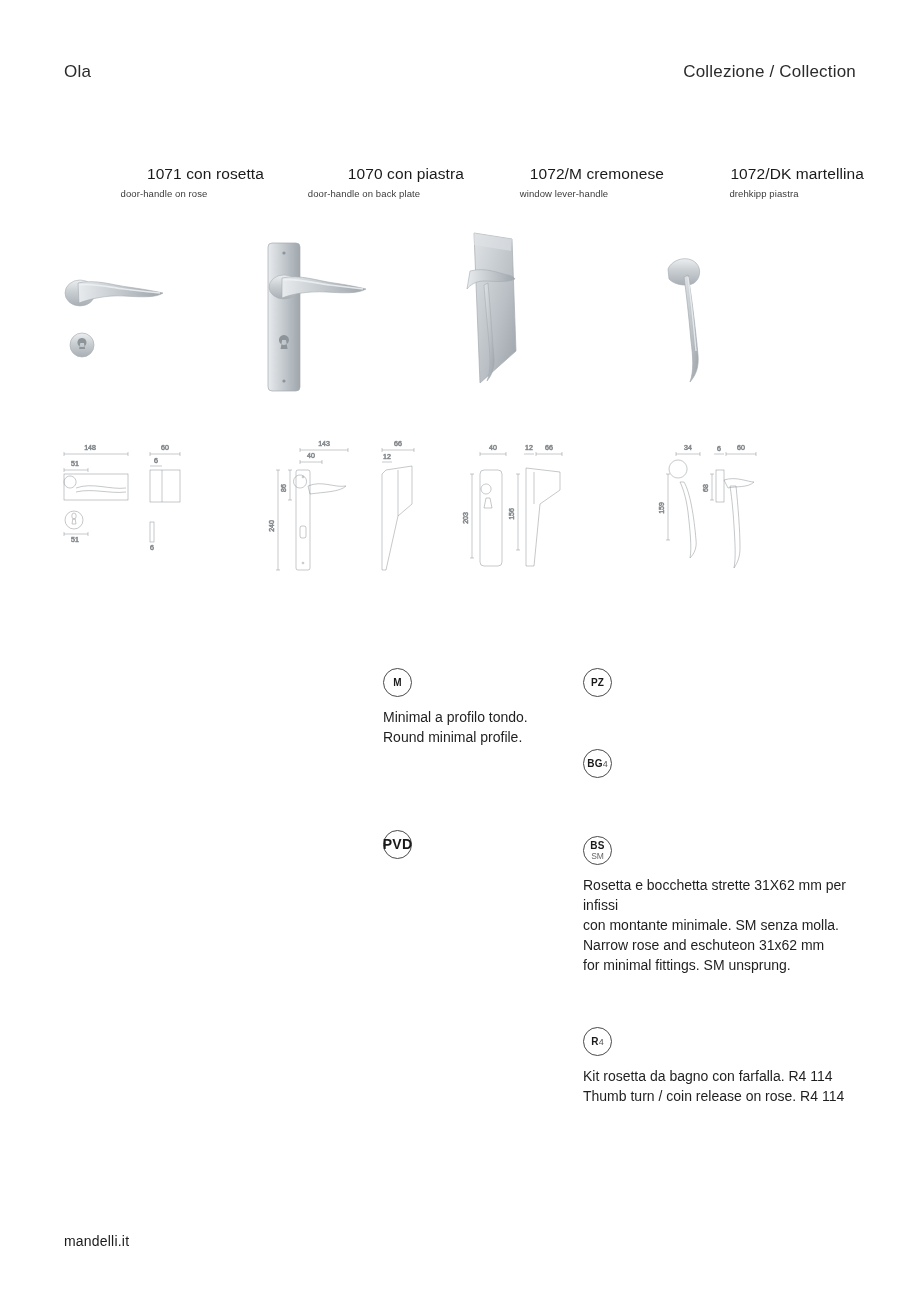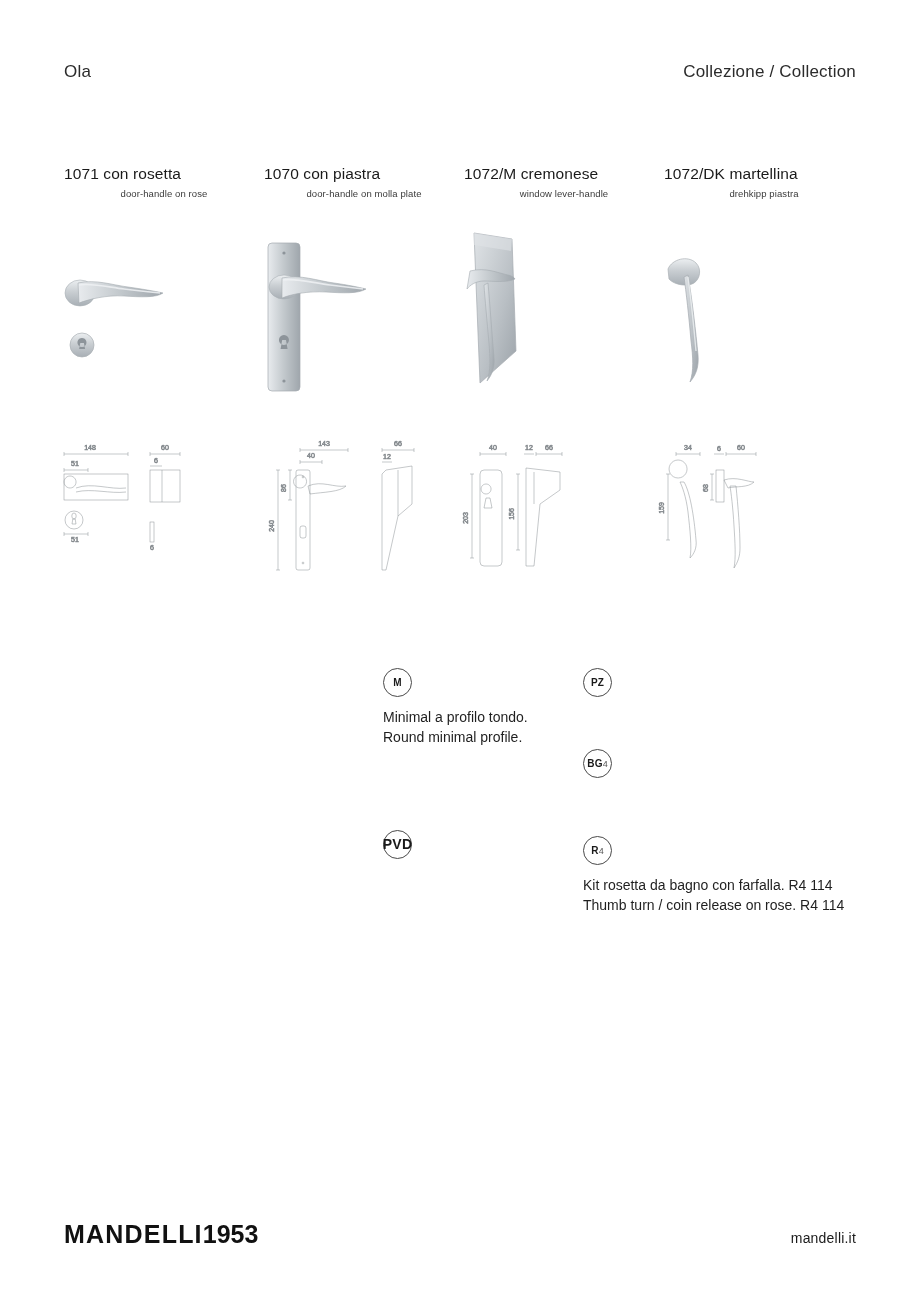--- a/index.html
+++ b/index.html
@@ -49,20 +49,21 @@
   .product {
     width: 200px;
     flex: 0 0 200px;
   }
   .product-title {
     font-size: 15.5px;
     font-weight: 400;
     color: #1a1a1a;
     letter-spacing: 0.1px;
     white-space: nowrap;
+    text-align: right;
   }
   .product-sub {
     margin-top: 5px;
     font-size: 9.5px;
     font-weight: 400;
     color: #3a3a3a;
     letter-spacing: 0.1px;
     text-align: center;
   }
 
@@ -181,21 +182,21 @@
   <div class="header-right">Collezione / Collection</div>
 </div>
 
 <div class="products">
   <div class="product">
     <div class="product-title">1071 con rosetta</div>
     <div class="product-sub">door-handle on rose</div>
   </div>
   <div class="product">
     <div class="product-title">1070 con piastra</div>
-    <div class="product-sub">door-handle on molla plate</div>
+    <div class="product-sub">door-handle on back plate</div>
   </div>
   <div class="product">
     <div class="product-title">1072/M cremonese</div>
     <div class="product-sub">window lever-handle</div>
   </div>
   <div class="product">
     <div class="product-title">1072/DK martellina</div>
     <div class="product-sub">drehkipp piastra</div>
   </div>
 </div>
@@ -412,30 +413,39 @@
 
     <div class="opt-block" style="margin-bottom:58px;">
       <div class="badge">
         <span class="badge-row">
           <span class="badge-main">BG</span>
           <span class="badge-sup">4</span>
         </span>
       </div>
     </div>
 
+    <div class="opt-block" style="margin-bottom:52px;">
+      <div class="badge">
+        <span class="badge-main">BS</span>
+        <span class="badge-sub">SM</span>
+      </div>
+      <div class="opt-text">Rosetta e bocchetta strette 31X62 mm per infissi
+con montante minimale. SM senza molla.
+Narrow rose and eschuteon 31x62 mm
+for minimal fittings. SM unsprung.</div>
+    </div>
 
     <div class="opt-block">
       <div class="badge">
         <span class="badge-row">
           <span class="badge-main">R</span>
           <span class="badge-sup">4</span>
         </span>
       </div>
       <div class="opt-text">Kit rosetta da bagno con farfalla. R4 114
 Thumb turn / coin release on rose. R4 114</div>
     </div>
   </div>
 </div>
 
 <div class="footer">
-  <div class="brand"><span>MANDELLI</span><span class="yr">1953</span></div>
   <div class="site">mandelli.it</div>
 </div>
 
 </body></html>

